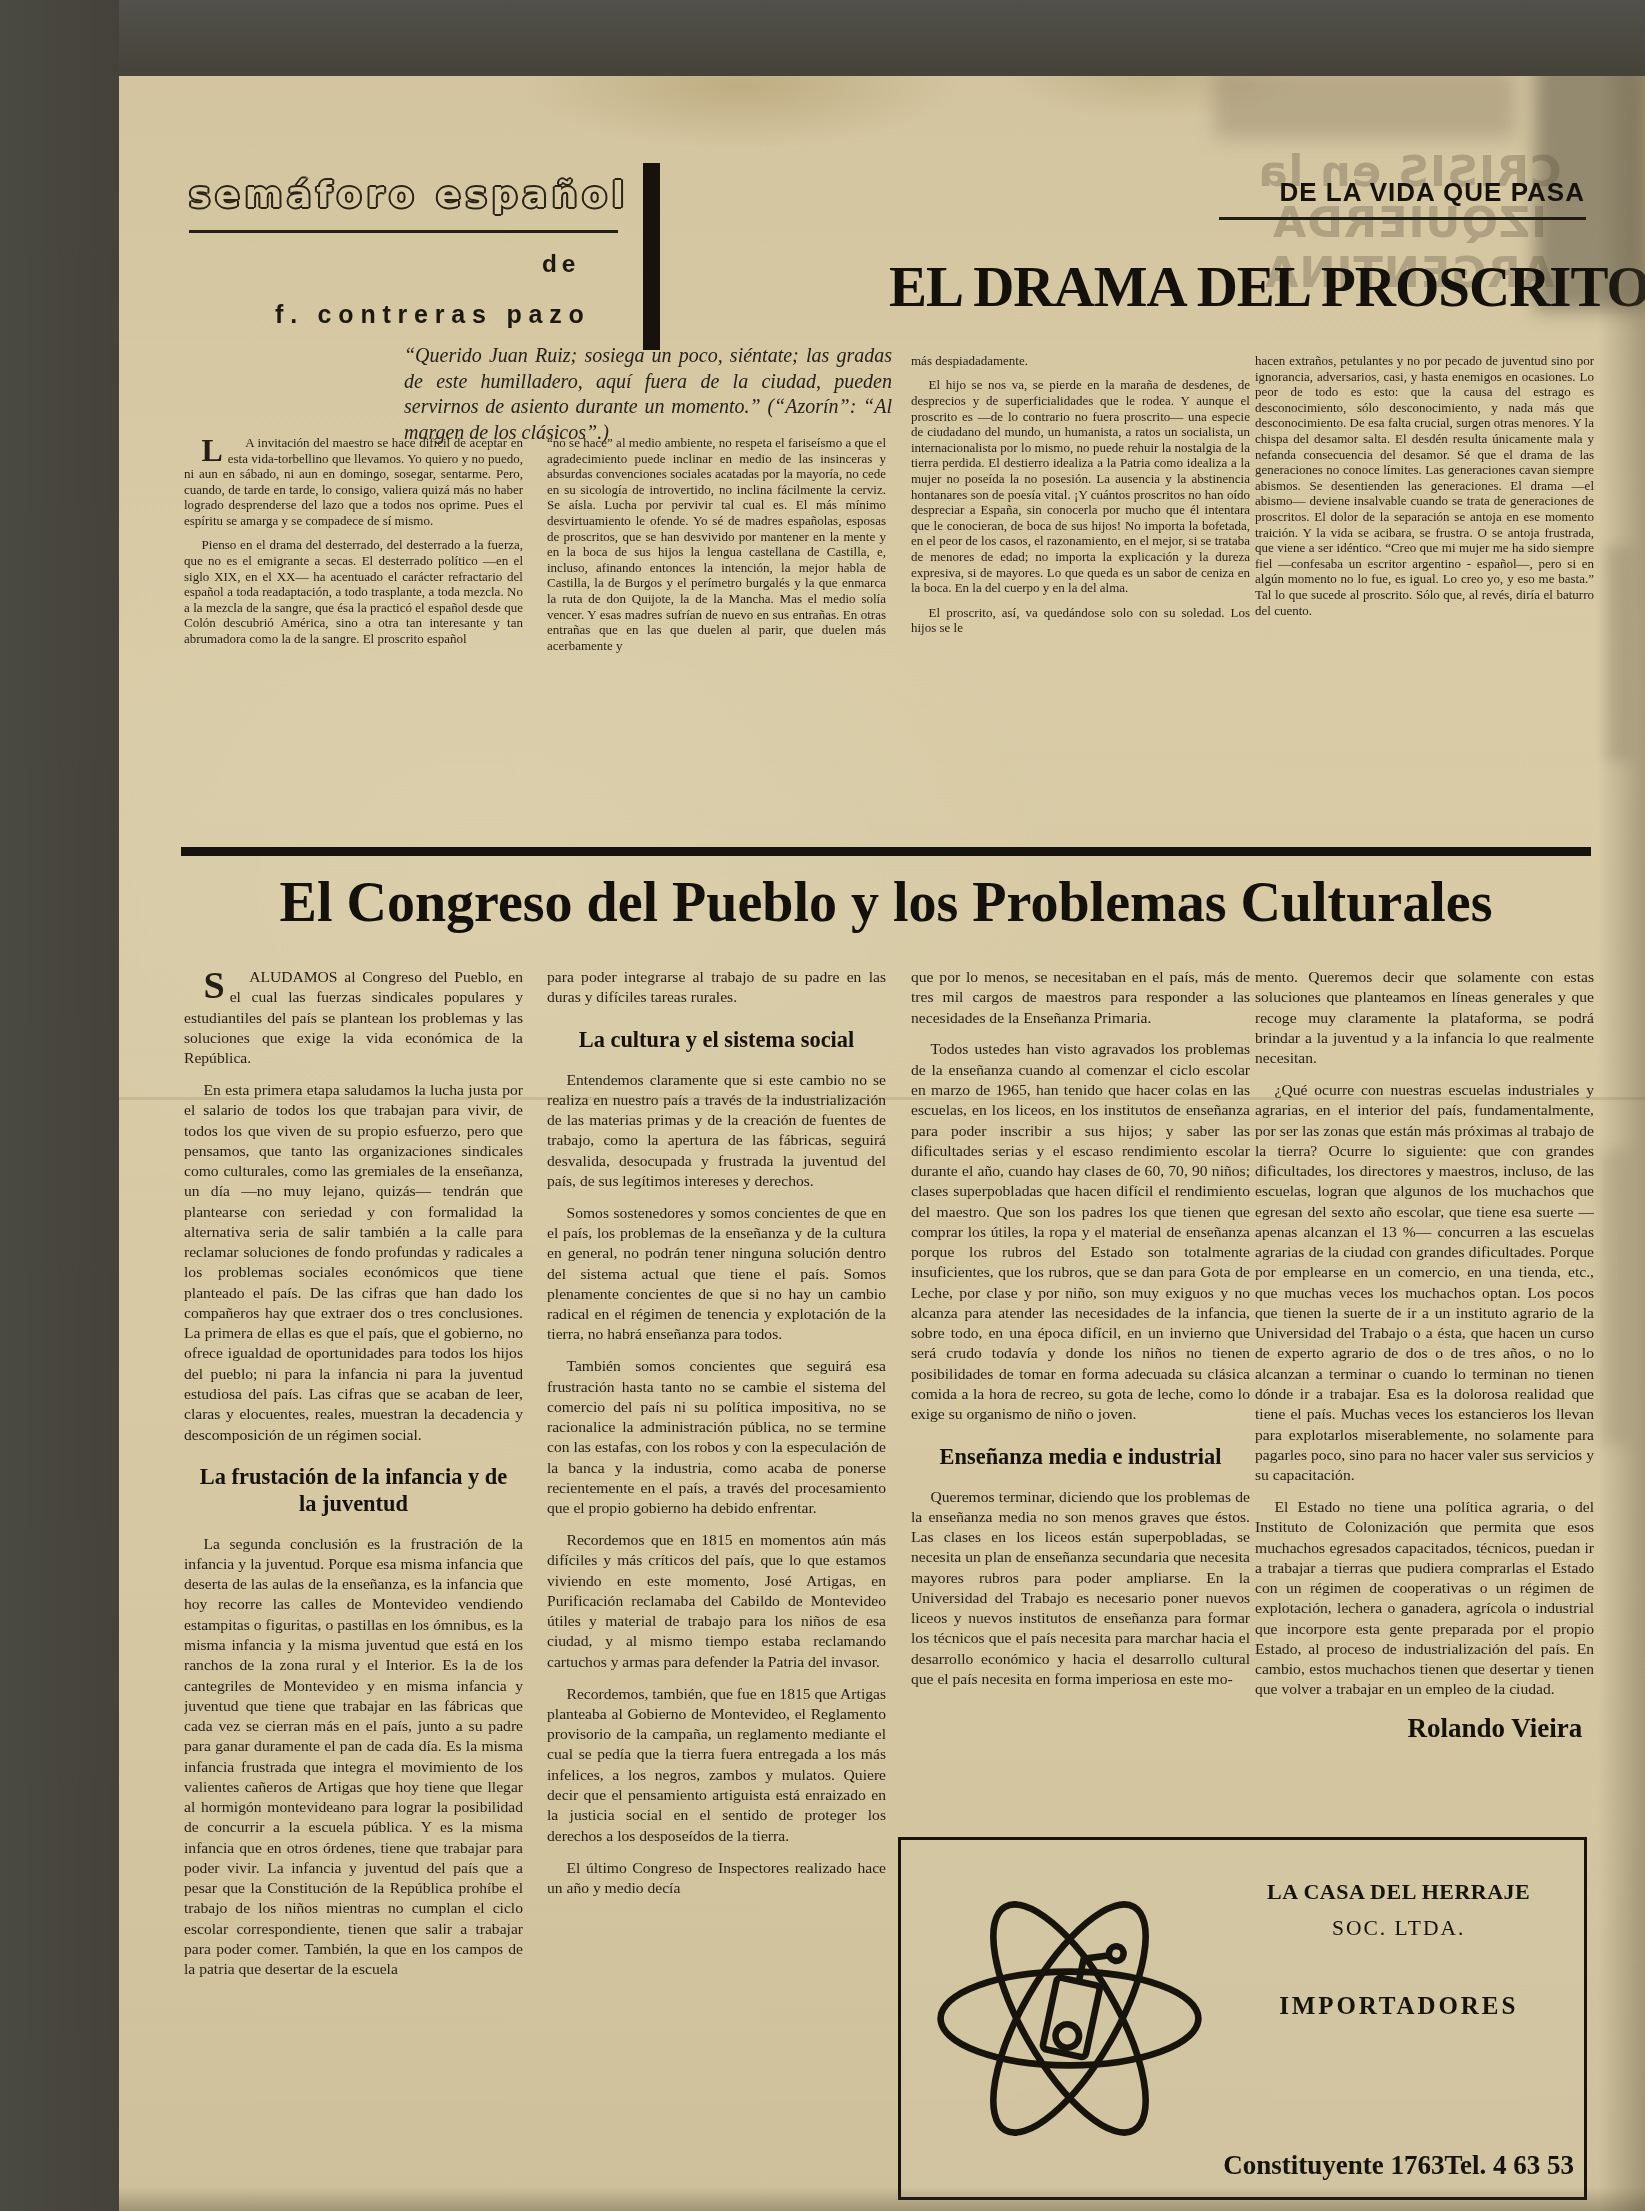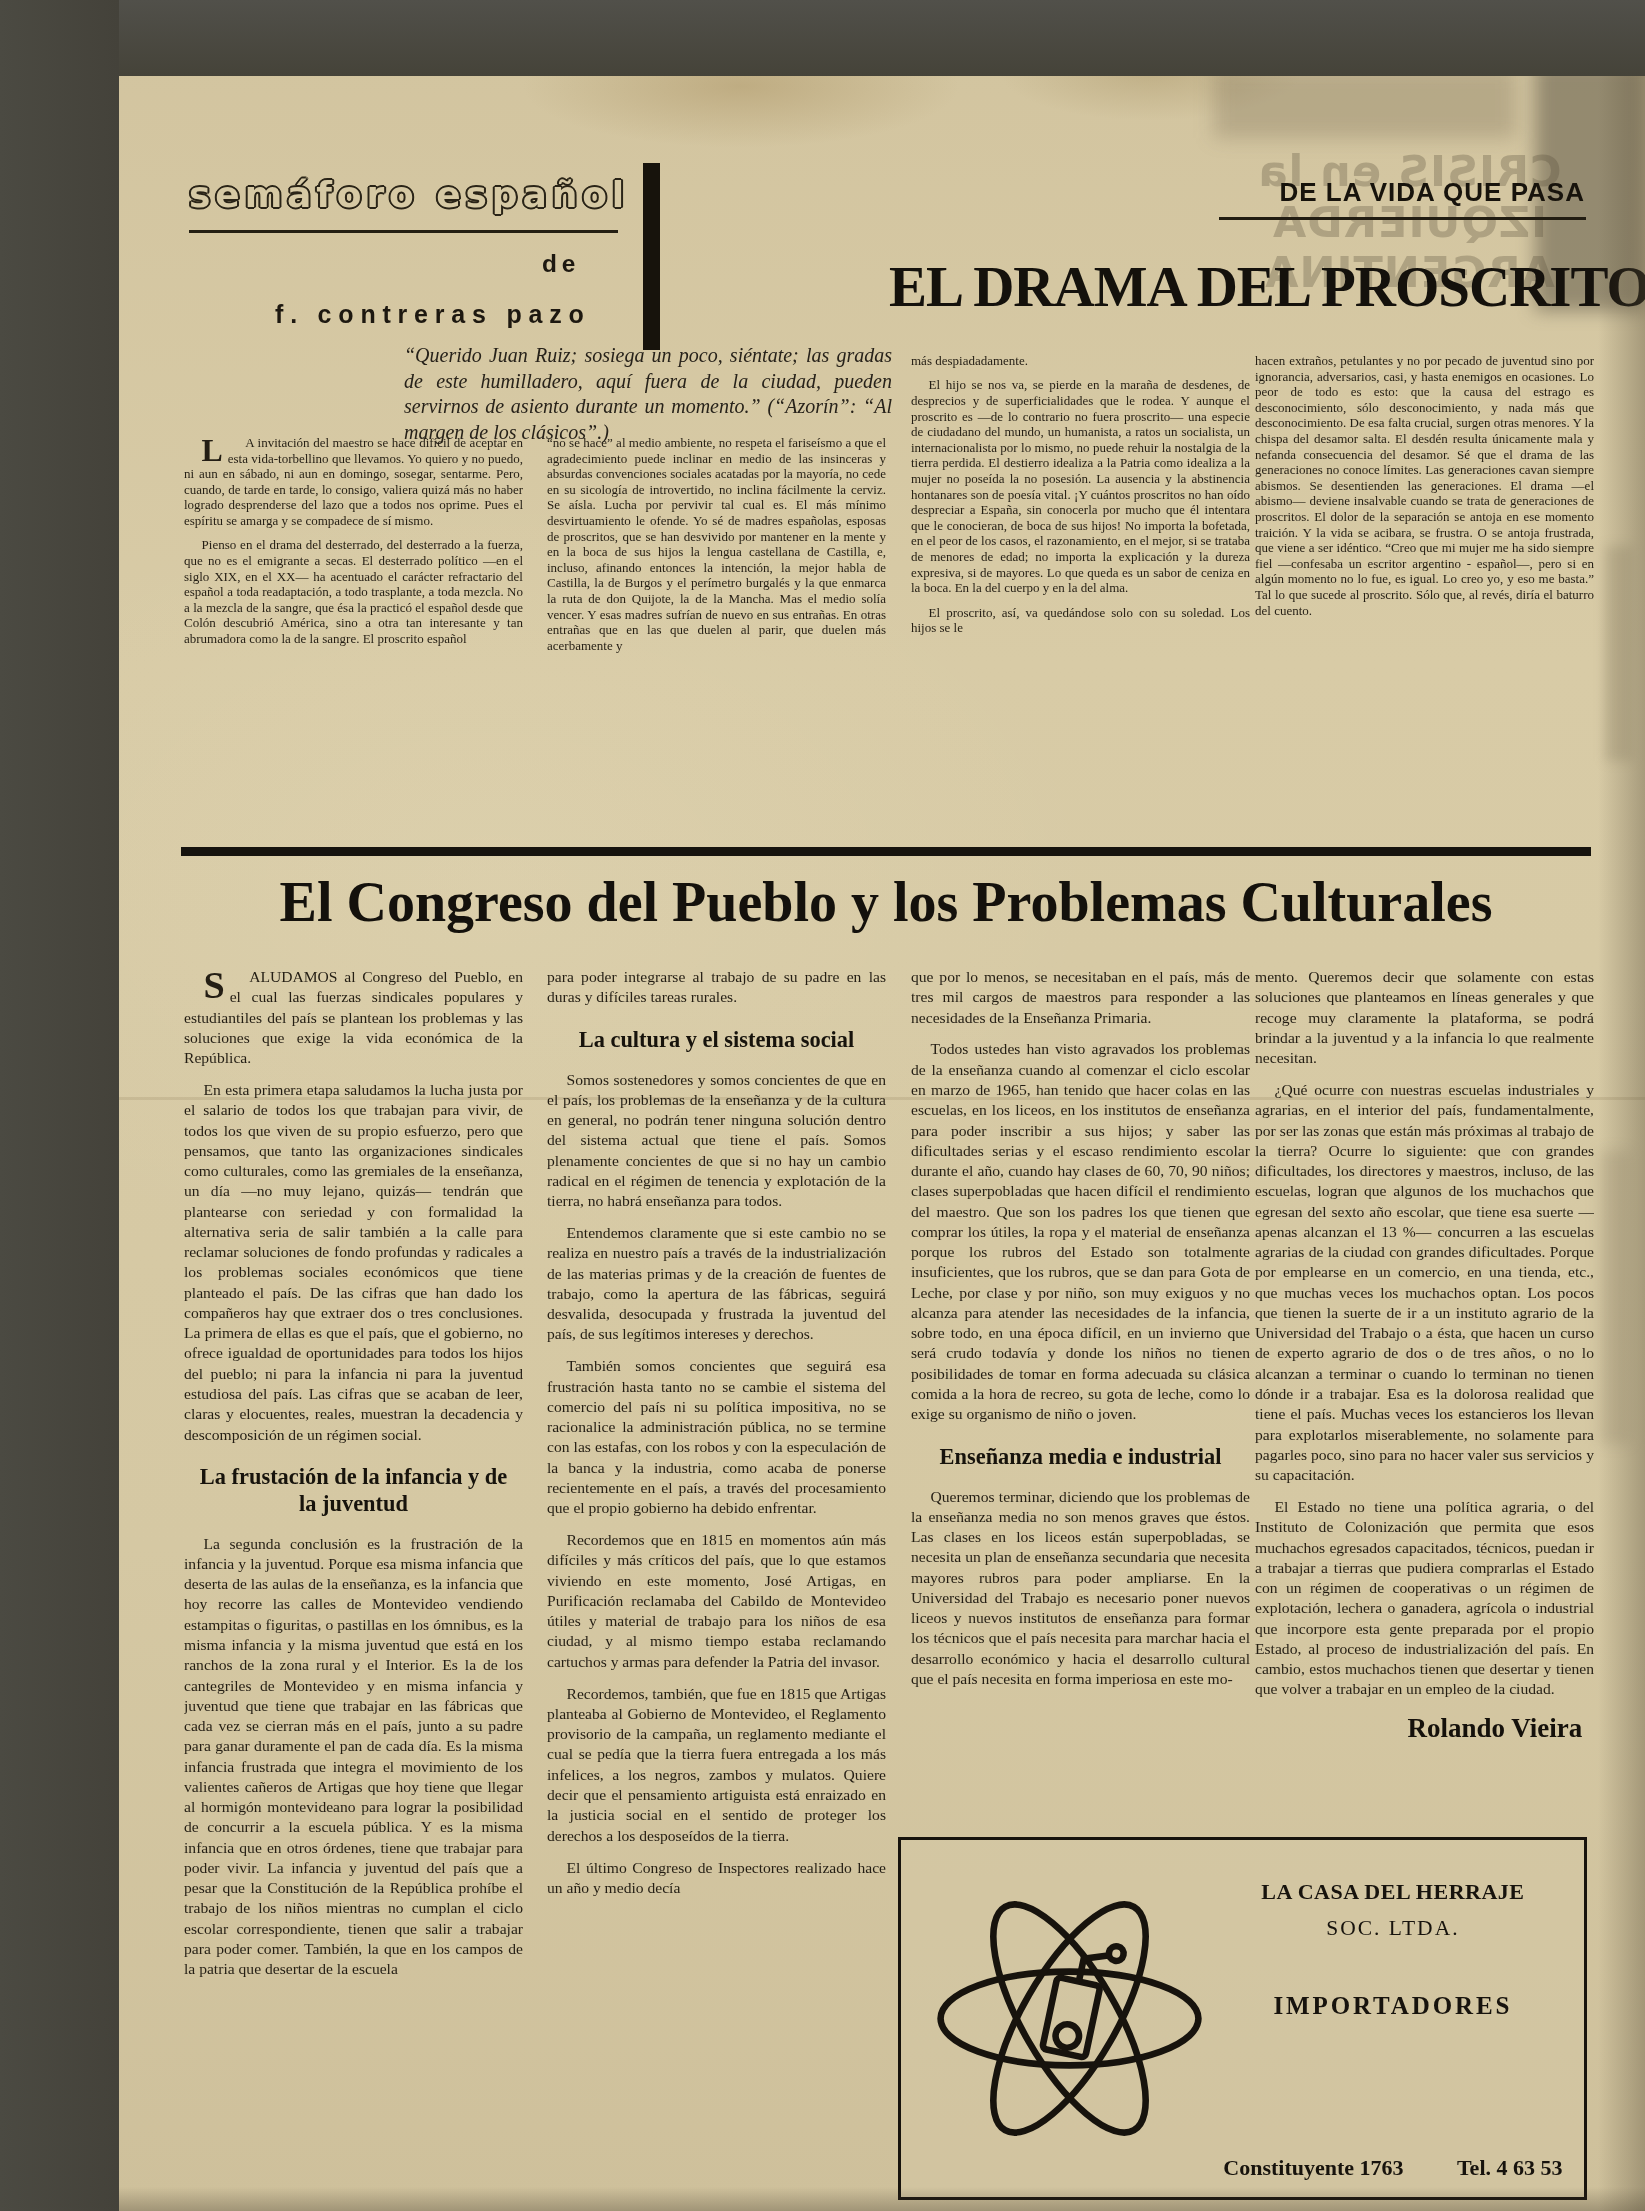--- a/index.html
+++ b/index.html
@@ -59,21 +59,21 @@
   .byline{font-size:27px;font-weight:700;text-align:right;text-indent:0 !important;margin-top:21.5px;padding-right:11.7px;color:#15110b}
 
   
   .ad{position:absolute;left:898px;top:1837px;width:689px;height:363px;border:3.9px solid #17130d;padding:13.7px 21.5px;display:flex;gap:7.8px;background:rgba(215,202,168,.35)}
   .ad-logo{flex:0 0 293px;display:flex;align-items:center;justify-content:center}
   .ad-logo svg{width:293px;height:293px}
   .ad-body{flex:1;display:flex;flex-direction:column;align-items:center;padding-top:25px;color:#17130d}
   .ad-name{font-size:22px;font-weight:700;letter-spacing:0.5px;white-space:nowrap}
   .ad-legal{font-size:21.5px;margin-top:11.7px;letter-spacing:2px}
   .ad-cat{font-size:25px;font-weight:700;letter-spacing:2.9px;margin-top:51px}
-  .ad-row{margin-top:auto;width:100%;display:flex;justify-content:space-between;font-size:22px;font-weight:700;padding-bottom:2px;white-space:nowrap}
+  .ad-row{margin-top:auto;width:100%;display:flex;justify-content:space-between;font-size:27px;font-weight:700;padding-bottom:2px;white-space:nowrap}
 </style>
 </head>
 <body>
 
 <div class="scan">
   <div class="paper">
 
     <div class="ghost-photo"></div>
     <div class="ghost-photo2"></div>
     <div class="ghost-text">
@@ -117,22 +117,22 @@
     <div class="col a2 a2c1">
       <p class="dc">SALUDAMOS al Congreso del Pueblo, en el cual las fuerzas sindicales populares y estudiantiles del país se plantean los problemas y las soluciones que exige la vida económica de la República.</p>
       <p>En esta primera etapa saludamos la lucha justa por el salario de todos los que trabajan para vivir, de todos los que viven de su propio esfuerzo, pero que pensamos, que tanto las organizaciones sindicales como culturales, como las gremiales de la enseñanza, un día —no muy lejano, quizás— tendrán que plantearse con seriedad y con formalidad la alternativa seria de salir también a la calle para reclamar soluciones de fondo profundas y radicales a los problemas sociales económicos que tiene planteado el país. De las cifras que han dado los compañeros hay que extraer dos o tres conclusiones. La primera de ellas es que el país, que el gobierno, no ofrece igualdad de oportunidades para todos los hijos del pueblo; ni para la infancia ni para la juventud estudiosa del país. Las cifras que se acaban de leer, claras y elocuentes, reales, muestran la decadencia y descomposición de un régimen social.</p>
       <h3 class="subhead">La frustación de la infancia y de la juventud</h3>
       <p>La segunda conclusión es la frustración de la infancia y la juventud. Porque esa misma infancia que deserta de las aulas de la enseñanza, es la infancia que hoy recorre las calles de Montevideo vendiendo estampitas o figuritas, o pastillas en los ómnibus, es la misma infancia y la misma juventud que está en los ranchos de la zona rural y el Interior. Es la de los cantegriles de Montevideo y en misma infancia y juventud que tiene que trabajar en las fábricas que cada vez se cierran más en el país, junto a su padre para ganar duramente el pan de cada día. Es la misma infancia frustrada que integra el movimiento de los valientes cañeros de Artigas que hoy tiene que llegar al hormigón montevideano para lograr la posibilidad de concurrir a la escuela pública. Y es la misma infancia que en otros órdenes, tiene que trabajar para poder vivir. La infancia y juventud del país que a pesar que la Constitución de la República prohíbe el trabajo de los niños mientras no cumplan el ciclo escolar correspondiente, tienen que salir a trabajar para poder comer. También, la que en los campos de la patria que desertar de la escuela</p>
     </div>
 
     <div class="col a2 a2c2">
       <p class="cont">para poder integrarse al trabajo de su padre en las duras y difíciles tareas rurales.</p>
       <h3 class="subhead">La cultura y el sistema social</h3>
+      <p>Entendemos claramente que si este cambio no se realiza en nuestro país a través de la industrialización de las materias primas y de la creación de fuentes de trabajo, como la apertura de las fábricas, seguirá desvalida, desocupada y frustrada la juventud del país, de sus legítimos intereses y derechos.</p>
       <p>Somos sostenedores y somos concientes de que en el país, los problemas de la enseñanza y de la cultura en general, no podrán tener ninguna solución dentro del sistema actual que tiene el país. Somos plenamente concientes de que si no hay un cambio radical en el régimen de tenencia y explotación de la tierra, no habrá enseñanza para todos.</p>
-      <p>Entendemos claramente que si este cambio no se realiza en nuestro país a través de la industrialización de las materias primas y de la creación de fuentes de trabajo, como la apertura de las fábricas, seguirá desvalida, desocupada y frustrada la juventud del país, de sus legítimos intereses y derechos.</p>
       <p>También somos concientes que seguirá esa frustración hasta tanto no se cambie el sistema del comercio del país ni su política impositiva, no se racionalice la administración pública, no se termine con las estafas, con los robos y con la especulación de la banca y la industria, como acaba de ponerse recientemente en el país, a través del procesamiento que el propio gobierno ha debido enfrentar.</p>
       <p>Recordemos que en 1815 en momentos aún más difíciles y más críticos del país, que lo que estamos viviendo en este momento, José Artigas, en Purificación reclamaba del Cabildo de Montevideo útiles y material de trabajo para los niños de esa ciudad, y al mismo tiempo estaba reclamando cartuchos y armas para defender la Patria del invasor.</p>
       <p>Recordemos, también, que fue en 1815 que Artigas planteaba al Gobierno de Montevideo, el Reglamento provisorio de la campaña, un reglamento mediante el cual se pedía que la tierra fuera entregada a los más infelices, a los negros, zambos y mulatos. Quiere decir que el pensamiento artiguista está enraizado en la justicia social en el sentido de proteger los derechos a los desposeídos de la tierra.</p>
       <p>El último Congreso de Inspectores realizado hace un año y medio decía</p>
     </div>
 
     <div class="col a2 a2c3">
       <p class="cont">que por lo menos, se necesitaban en el país, más de tres mil cargos de maestros para responder a las necesidades de la Enseñanza Primaria.</p>
       <p>Todos ustedes han visto agravados los problemas de la enseñanza cuando al comenzar el ciclo escolar en marzo de 1965, han tenido que hacer colas en las escuelas, en los liceos, en los institutos de enseñanza para poder inscribir a sus hijos; y saber las dificultades serias y el escaso rendimiento escolar durante el año, cuando hay clases de 60, 70, 90 niños; clases superpobladas que hacen difícil el rendimiento del maestro. Que son los padres los que tienen que comprar los útiles, la ropa y el material de enseñanza porque los rubros del Estado son totalmente insuficientes, que los rubros, que se dan para Gota de Leche, por clase y por niño, son muy exiguos y no alcanza para atender las necesidades de la infancia, sobre todo, en una época difícil, en un invierno que será crudo todavía y donde los niños no tienen posibilidades de tomar en forma adecuada su clásica comida a la hora de recreo, su gota de leche, como lo exige su organismo de niño o joven.</p>
       <h3 class="subhead">Enseñanza media e industrial</h3>

